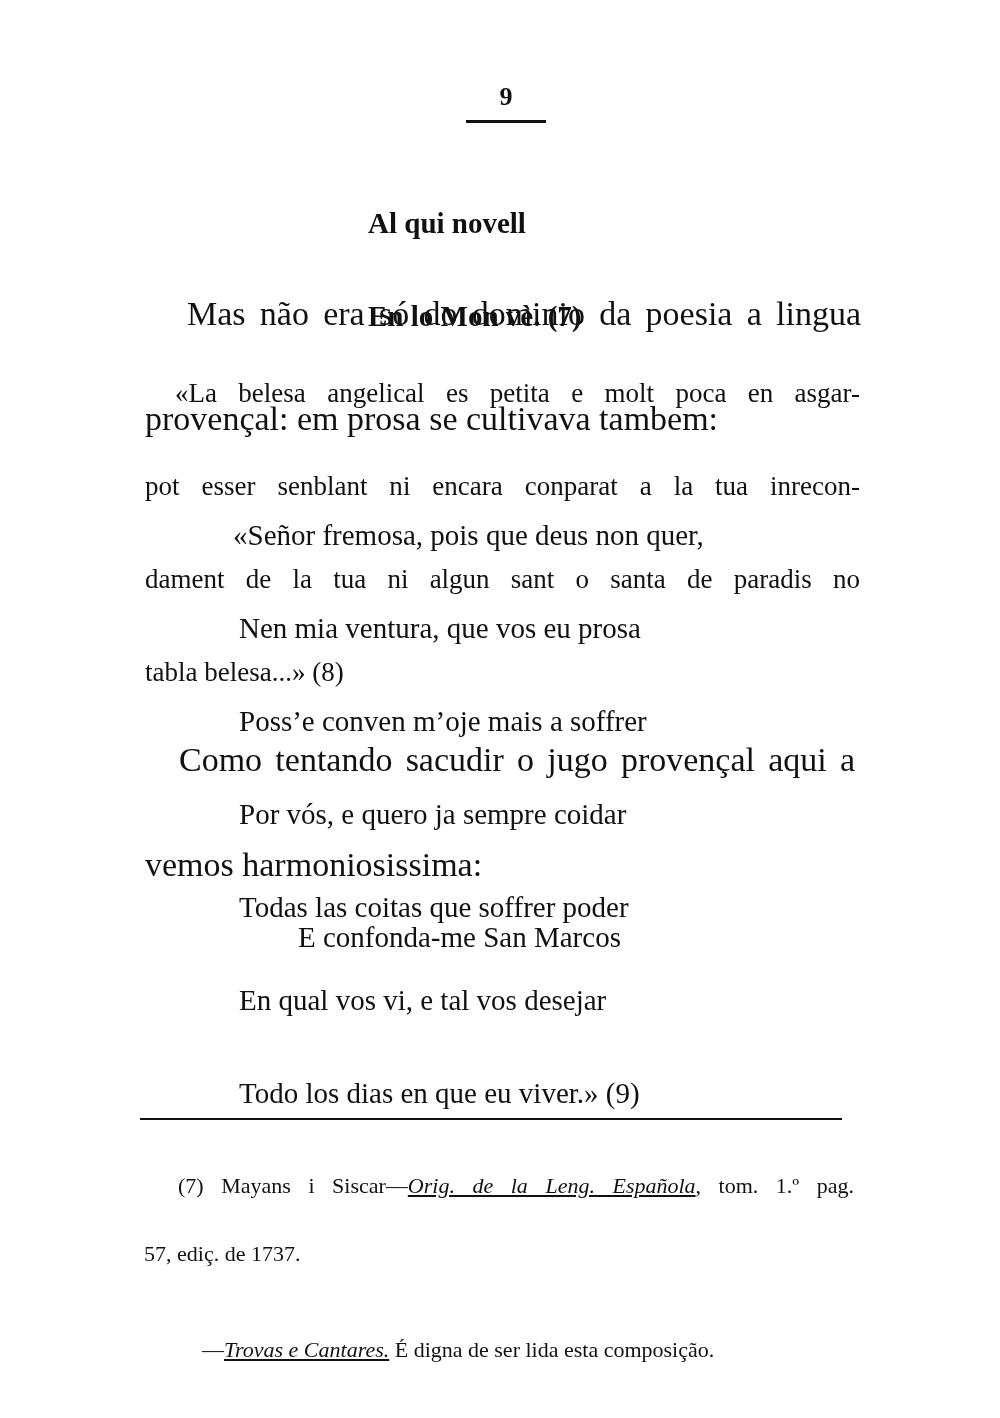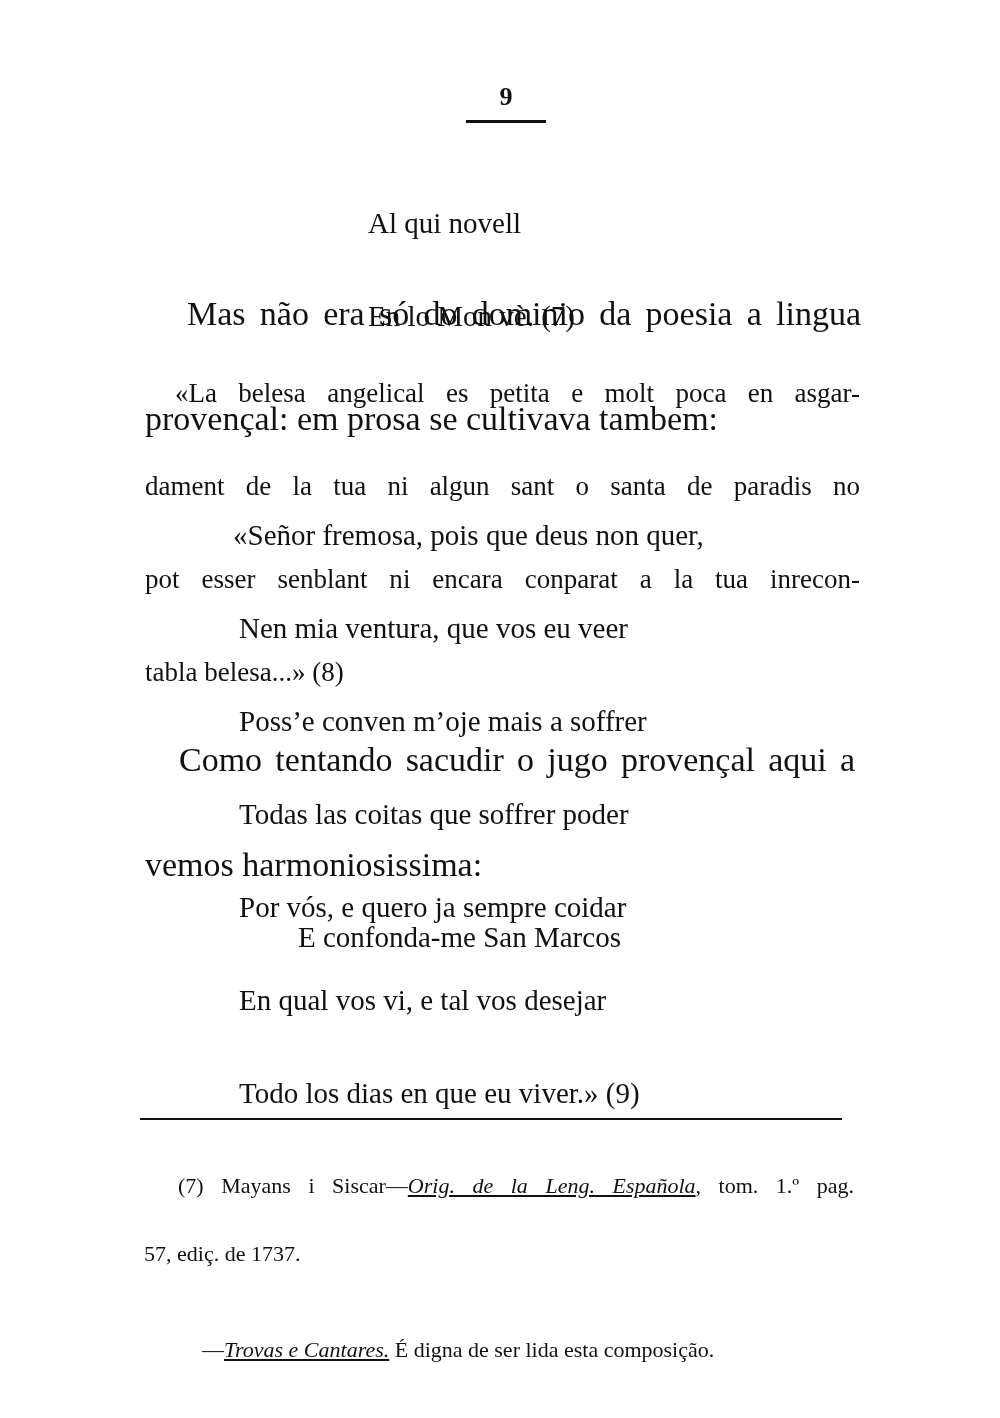--- a/index.html
+++ b/index.html
@@ -15,43 +15,43 @@
   .fn-rule { position:absolute; left:140px; top:1118px; width:702px; height:2px; background:#111; }
   .just { white-space:normal; text-align:justify; text-align-last:justify; }
   i { font-style:italic;text-decoration:underline; }
 </style>
 </head>
 <body>
 
 <div class="abs page-num">9</div>
 <div class="page-rule"></div>
 
-<div class="abs verse" style="left:368px; top:146px;">
+<div class="abs verse" style="left:368px; top:146px;font-weight:bold;">
   <div>Al qui novell</div>
   <div>En lo Mon vè. (7)</div>
 </div>
 
 <div class="abs body-l" style="left:145px; top:226px; width:716px;">
   <div class="just" style="padding-left:42px;">Mas não era só do dominio da poesia a lingua</div>
   <div>provençal: em prosa se cultivava tambem:</div>
 </div>
 
 <div class="abs prose" style="left:145px; top:316px; width:715px;">
   <div class="just" style="padding-left:30px;">«La belesa angelical es petita e molt poca en asgar-</div>
+  <div class="just">pot esser senblant ni encara conparat a la tua inrecon-</div>
   <div class="just">dament de la tua ni algun sant o santa de paradis no</div>
-  <div class="just">pot esser senblant ni encara conparat a la tua inrecon-</div>
   <div>tabla belesa...» (8)</div>
 </div>
 
 <div class="abs verse" style="left:218px; top:458px;margin-left:21px;">
   <div style="margin-left:-6px;">«Señor fremosa, pois que deus non quer,</div>
-  <div>Nen mia ventura, que vos eu veer</div>
+  <div>Nen mia ventura, que vos eu prosa</div>
   <div>Poss’e conven m’oje mais a soffrer</div>
+  <div>Por vós, e quero ja sempre coidar</div>
   <div>Todas las coitas que soffrer poder</div>
-  <div>Por vós, e quero ja sempre coidar</div>
   <div>En qual vos vi, e tal vos desejar</div>
   <div>Todo los dias en que eu viver.» (9)</div>
 </div>
 
 <div class="abs body-l" style="left:145px; top:672px; width:710px;">
   <div class="just" style="padding-left:34px;">Como tentando sacudir o jugo provençal aqui a</div>
   <div>vemos harmoniosissima:</div>
 </div>
 
 <div class="abs verse" style="left:298px; top:782px;">

